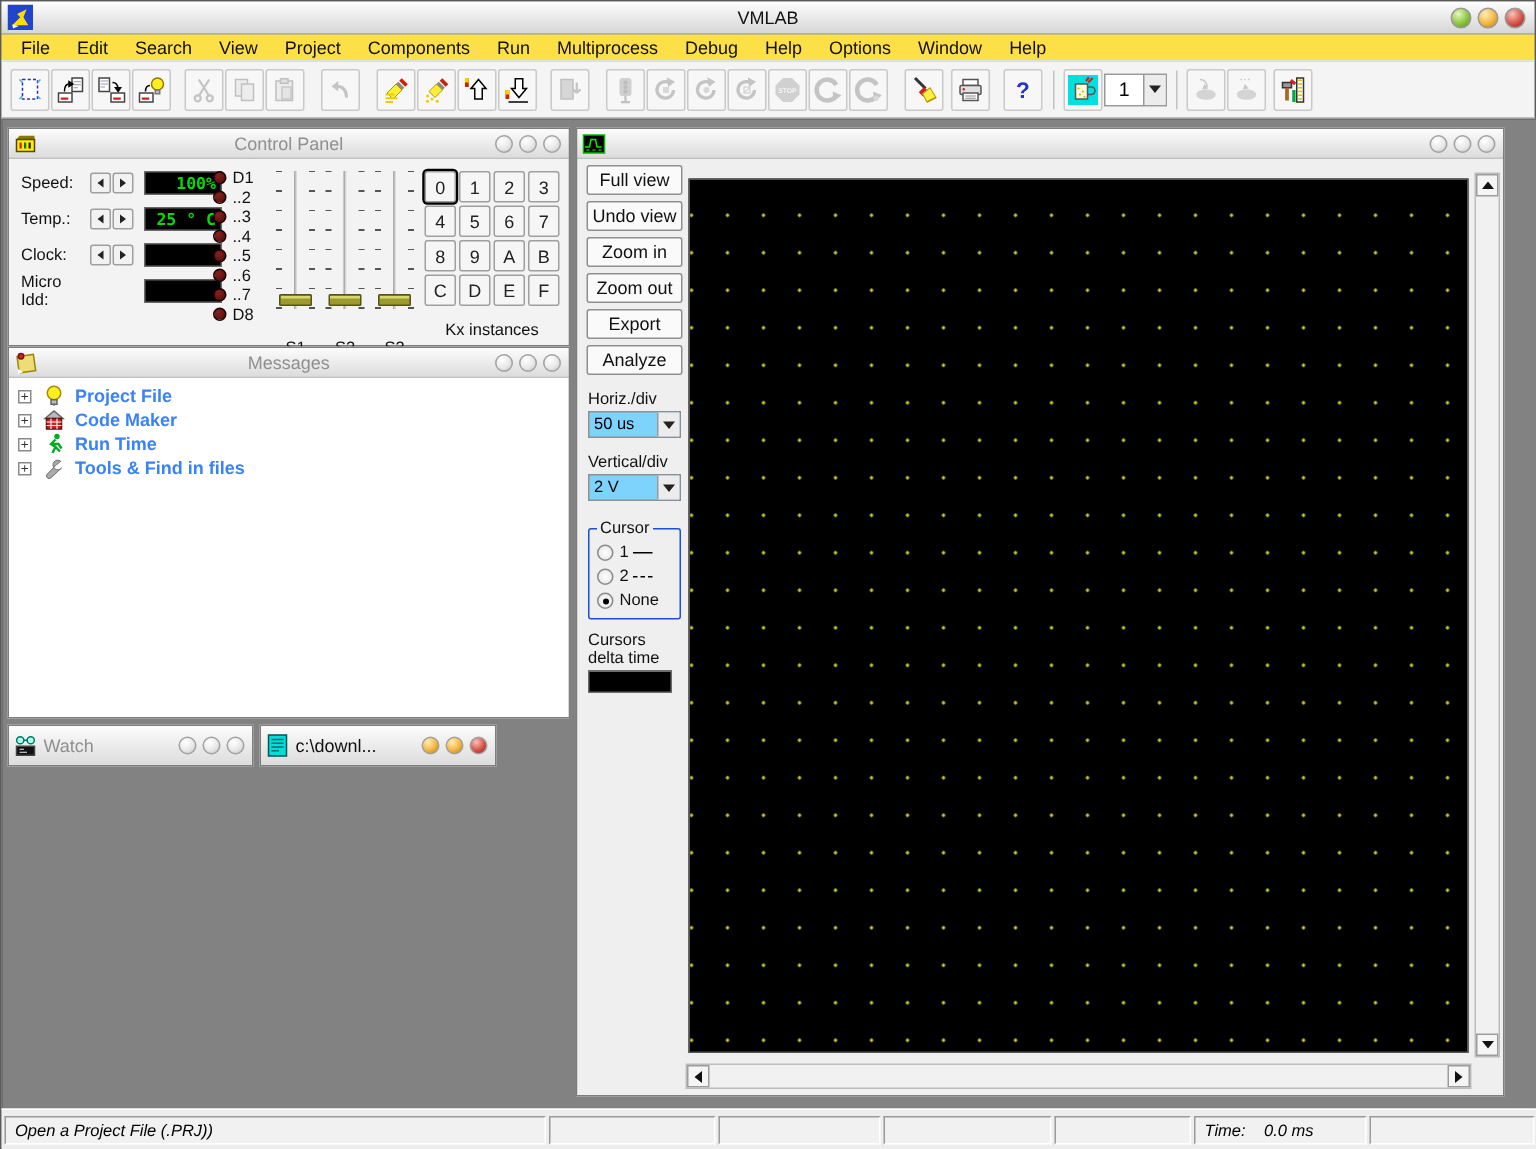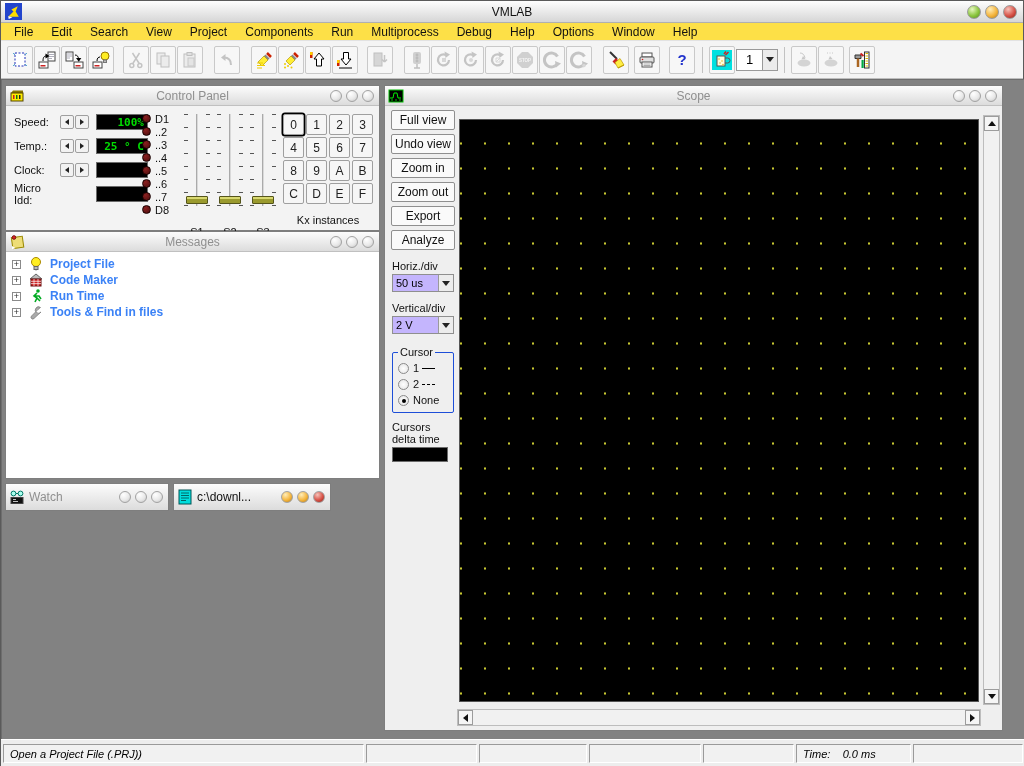--- a/index.html
+++ b/index.html
@@ -105,21 +105,21 @@
   .mini .wtitle { height:26px; border-bottom:none; }
   .mini .wcircles { top:7px; }
 
   
   #win-scope { left:383px; top:6px; width:619px; height:646px; }
   .scope-body { position:relative; width:100%; height:624px; background:#efefef; }
   .scope-side { position:absolute; left:3px; top:0; width:70px; }
   .sbtn { display:block; width:64px; height:20px; margin:4px auto 0; background:#fafafa; border:1px solid #8f8f8f;
     border-radius:2px; font-size:12px; color:#111; font-family:"Liberation Sans", sans-serif; }
   .side-label { margin:10px 0 2px 4px; font-size:11px; color:#111; }
-  .combo { margin-left:4px; width:62px; height:18px; background:#c4b5fd; border:1px solid #8f8f8f; display:flex; align-items:center; }
+  .combo { margin-left:4px; width:62px; height:18px; background:#7dd3fc; border:1px solid #8f8f8f; display:flex; align-items:center; }
   .combo .val { flex:1; padding-left:3px; font-size:11px; }
   .combo .drop { width:15px; height:100%; background:#ececec; border-left:1px solid #9a9a9a; display:flex; align-items:center; justify-content:center; }
   .cursor-box { margin:12px 2px 0 4px; width:62px; border:1px solid #1d4ed8; border-radius:2px; padding:2px 0 4px 5px; }
   .cursor-box legend { font-size:11px; padding:0 2px; color:#111; }
   .radio-row { display:flex; align-items:center; height:16px; }
   .radio { width:11px; height:11px; border-radius:50%; border:1px solid #8a8a8a;
     background:radial-gradient(#fff,#e2e2e2); margin-right:4px; position:relative; flex:none; }
   .radio.sel::after { content:""; position:absolute; left:3px; top:3px; width:4px; height:4px; border-radius:50%; background:#000; }
   .radio-label { font-size:11px; color:#111; margin-right:3px; }
   .line-solid { display:inline-block; width:13px; border-top:1px solid #000; }
@@ -664,21 +664,20 @@
       </div>
     </div>
 
     <div class="window" id="win-scope">
       <div class="wtitle">
         <svg class="wic" viewBox="0 0 16 16">
           <rect x="1" y="2" width="14" height="12" fill="#000" stroke="#00bb00"></rect>
           <polyline points="2,10 5,10 6,5 9,5 10,10 13,10" fill="none" stroke="#00ee00"></polyline>
           <path d="M3 12 h2 M7 12 h2 M11 12 h2" stroke="#00bb00"></path>
         </svg>
-        <span class="wttl">Scope</span>
         <span class="wcircles">
           <span class="wcircle c-gray"></span>
           <span class="wcircle c-gray"></span>
           <span class="wcircle c-gray"></span>
         </span>
       </div>
       <div class="scope-body">
         <div class="scope-side">
           <div>
 

